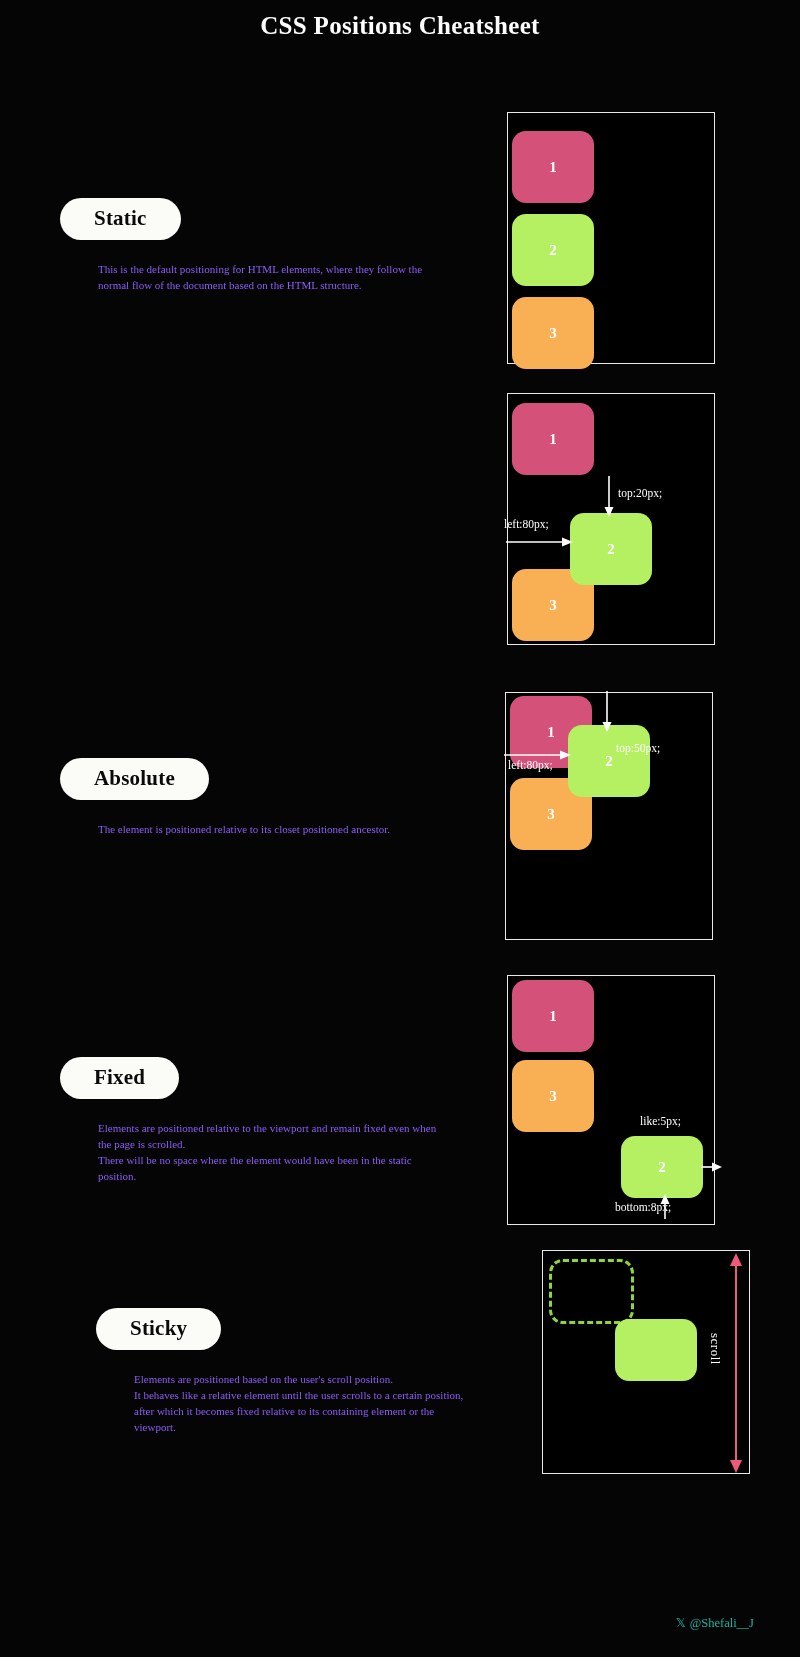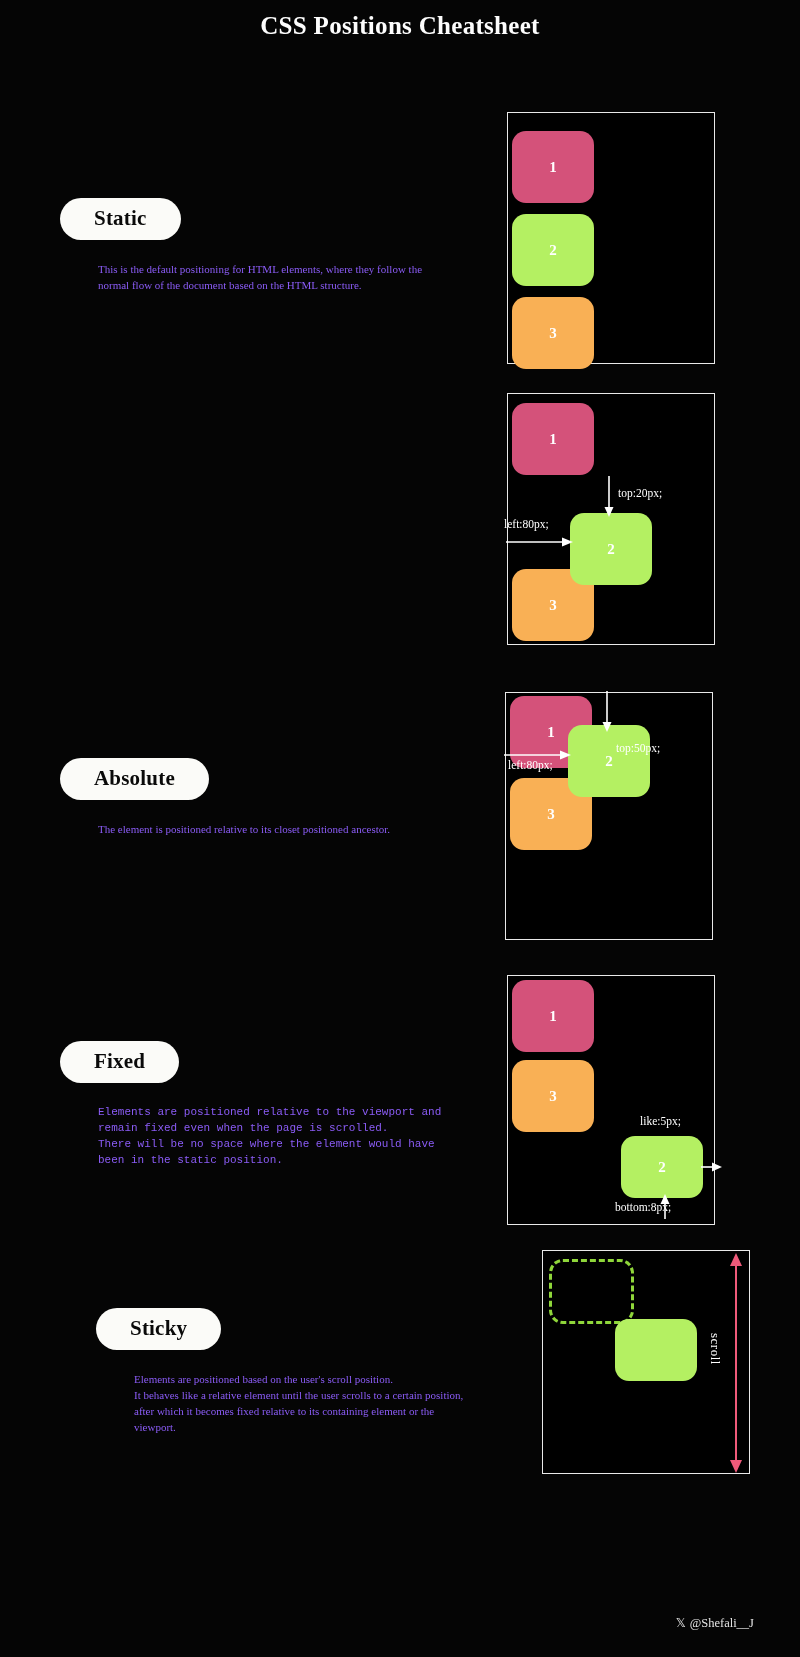--- a/index.html
+++ b/index.html
@@ -80,21 +80,21 @@
     position:absolute;
     writing-mode:vertical-rl;
     font-size:13px;
     color:#ffffff;
     letter-spacing:0.5px;
   }
 
   
   .footer {
     position:absolute; bottom:26px; right:46px;
-    font-size:12.5px; color:#e5e5e5;margin-left:28px;
+    font-size:12.5px; color:#14b8a6;margin-left:28px;
   }
   .footer .xmark { font-family:"DejaVu Sans", sans-serif; margin-right:4px; }
 </style>
 </head>
 <body>
 
 <div class="page">
 
   <div class="title">CSS Positions Cheatsheet</div>
 
@@ -169,23 +169,23 @@
 
       <svg class="arrow" style="left:-2px;top:55px;" width="68" height="14" viewBox="0 0 68 14">
         <line x1="0" y1="7" x2="58" y2="7" stroke="#ffffff" stroke-width="1.6"></line>
         <polygon points="67,7 56,2.5 56,11.5" fill="#ffffff"></polygon>
       </svg>
       <div class="note" style="left:2px;top:66px;">left:80px;</div>
     </div>
   </div>
 
   <div class="section" style="top:975px;height:250px;">
-    <div class="left-col" style="top:66px;">
+    <div class="left-col" style="top:82px;">
       <div class="pill">Fixed</div>
-      <div class="desc" style="white-space:pre-line;font-family:Liberation Mono, monospace;">Elements are positioned relative to the viewport and remain fixed even when the page is scrolled.
+      <div class="desc" style="white-space:pre-line;">Elements are positioned relative to the viewport and remain fixed even when the page is scrolled.
 There will be no space where the element would have been in the static position.</div>
     </div>
 
     <div class="panel" style="left:507px;top:0;width:208px;height:250px;">
       <div class="box pink" style="left:4px;top:4px;width:82px;height:72px;">
         <span>1</span>
       </div>
       <div class="box orange" style="left:4px;top:84px;width:82px;height:72px;">
         <span>3</span>
       </div>

